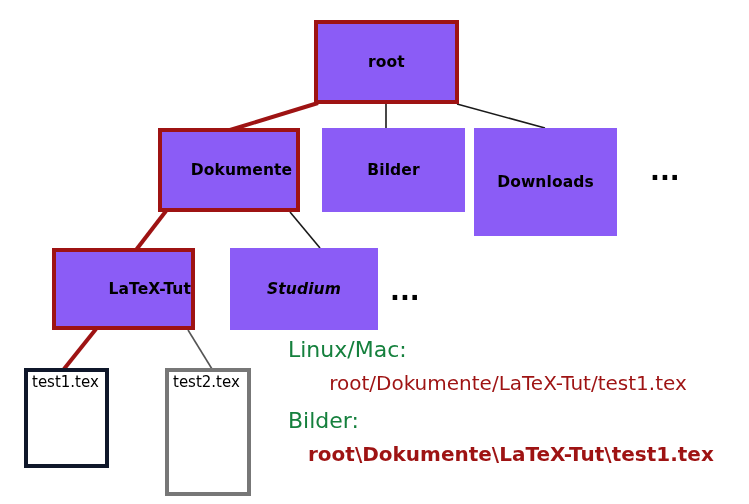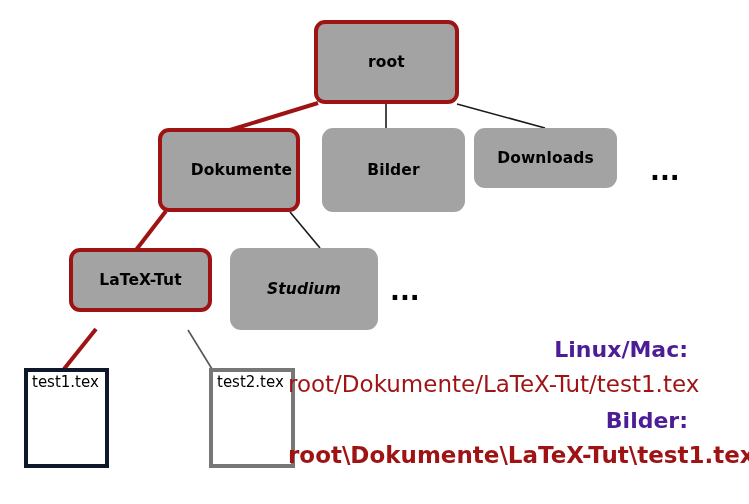--- a/index.html
+++ b/index.html
@@ -23,27 +23,26 @@
     top: 0;
     width: 749px;
     height: 504px;
   }
   .node {
     position: absolute;
     box-sizing: border-box;
     display: flex;
     align-items: center;
     justify-content: center;
-    background: #a3a3a3;
+    background: #8b5cf6;
     font-weight: bold;
     font-size: 15.5px;
     color: #000000;
     letter-spacing: 0.1px;
     z-index: 3;
-    border-radius: 11px;
   }
   .node.plain {
     border: none;
   }
   .node.hl {
     border: 4px solid #9e1313;
   }
   .file {
     position: absolute;
     box-sizing: border-box;
@@ -70,36 +69,37 @@
     position: absolute;
     font-size: 26px;
     font-weight: bold;
     color: #000000;
     line-height: 1;
     z-index: 3;
   }
   .caption {
     position: absolute;
     font-size: 22px;
-    color: #4c1d95;
-    font-weight: bold;
-    text-align: right;
+    color: #15803d;
+    font-weight: normal;
+    text-align: left;
     line-height: 1.1;
     white-space: nowrap;
     z-index: 3;
   }
   .pathline {
     position: absolute;
-    font-size: 23px;
+    font-size: 20px;
     color: #9e1313;
     font-weight: normal;
     text-align: center;
     line-height: 1.1;
     white-space: nowrap;
     z-index: 3;
+    margin-left: 20px;
   }
 </style>
 </head>
 <body>
 
 <div id="canvas">
 
   <svg id="edges" viewBox="0 0 749 504" width="749" height="504" xmlns="http://www.w3.org/2000/svg">
 
     <line x1="318" y1="103" x2="230" y2="130" stroke="#9e1313" stroke-width="4"></line>
@@ -122,41 +122,41 @@
   </div>
 
   <div class="node hl" style="left:158px; top:128px; width:142px; height:84px;padding-left:25px;">
     <span>Dokumente</span>
   </div>
 
   <div class="node plain" style="left:322px; top:128px; width:143px; height:84px;">
     <span>Bilder</span>
   </div>
 
-  <div class="node plain" style="left:474px; top:128px; width:143px; height:60px;">
+  <div class="node plain" style="left:474px; top:128px; width:143px; height:108px;">
     <span>Downloads</span>
   </div>
 
   <div class="ellipsis" style="left:650px; top:158px;">...</div>
 
-  <div class="node hl" style="left:69px; top:248px; width:143px; height:64px;">
+  <div class="node hl" style="left:52px; top:248px; width:143px; height:82px;justify-content:flex-end;">
     <span>LaTeX-Tut</span>
   </div>
 
   <div class="node plain" style="left:230px; top:248px; width:148px; height:82px;font-style:italic;">
     <span>Studium</span>
   </div>
 
   <div class="ellipsis" style="left:390px; top:278px;">...</div>
 
   <div class="file hl" style="left:24px; top:368px; width:85px; height:100px;">
     <span class="fname">test1.tex</span>
   </div>
 
-  <div class="file grey" style="left:165px; top:368px; width:86px; height:100px;margin-left:44px;">
+  <div class="file grey" style="left:165px; top:368px; width:86px; height:128px;">
     <span class="fname">test2.tex</span>
   </div>
 
   <div class="caption" style="left:288px; top:338px; width:400px;">Linux/Mac:</div>
 
   <div class="pathline" style="left:288px; top:372px; width:400px;">root/Dokumente/LaTeX-Tut/test1.tex</div>
 
   <div class="caption" style="left:288px; top:409px; width:400px;">Bilder:</div>
 
   <div class="pathline" style="left:288px; top:443px; width:400px;font-weight:bold;">root\Dokumente\LaTeX-Tut\test1.tex</div>

